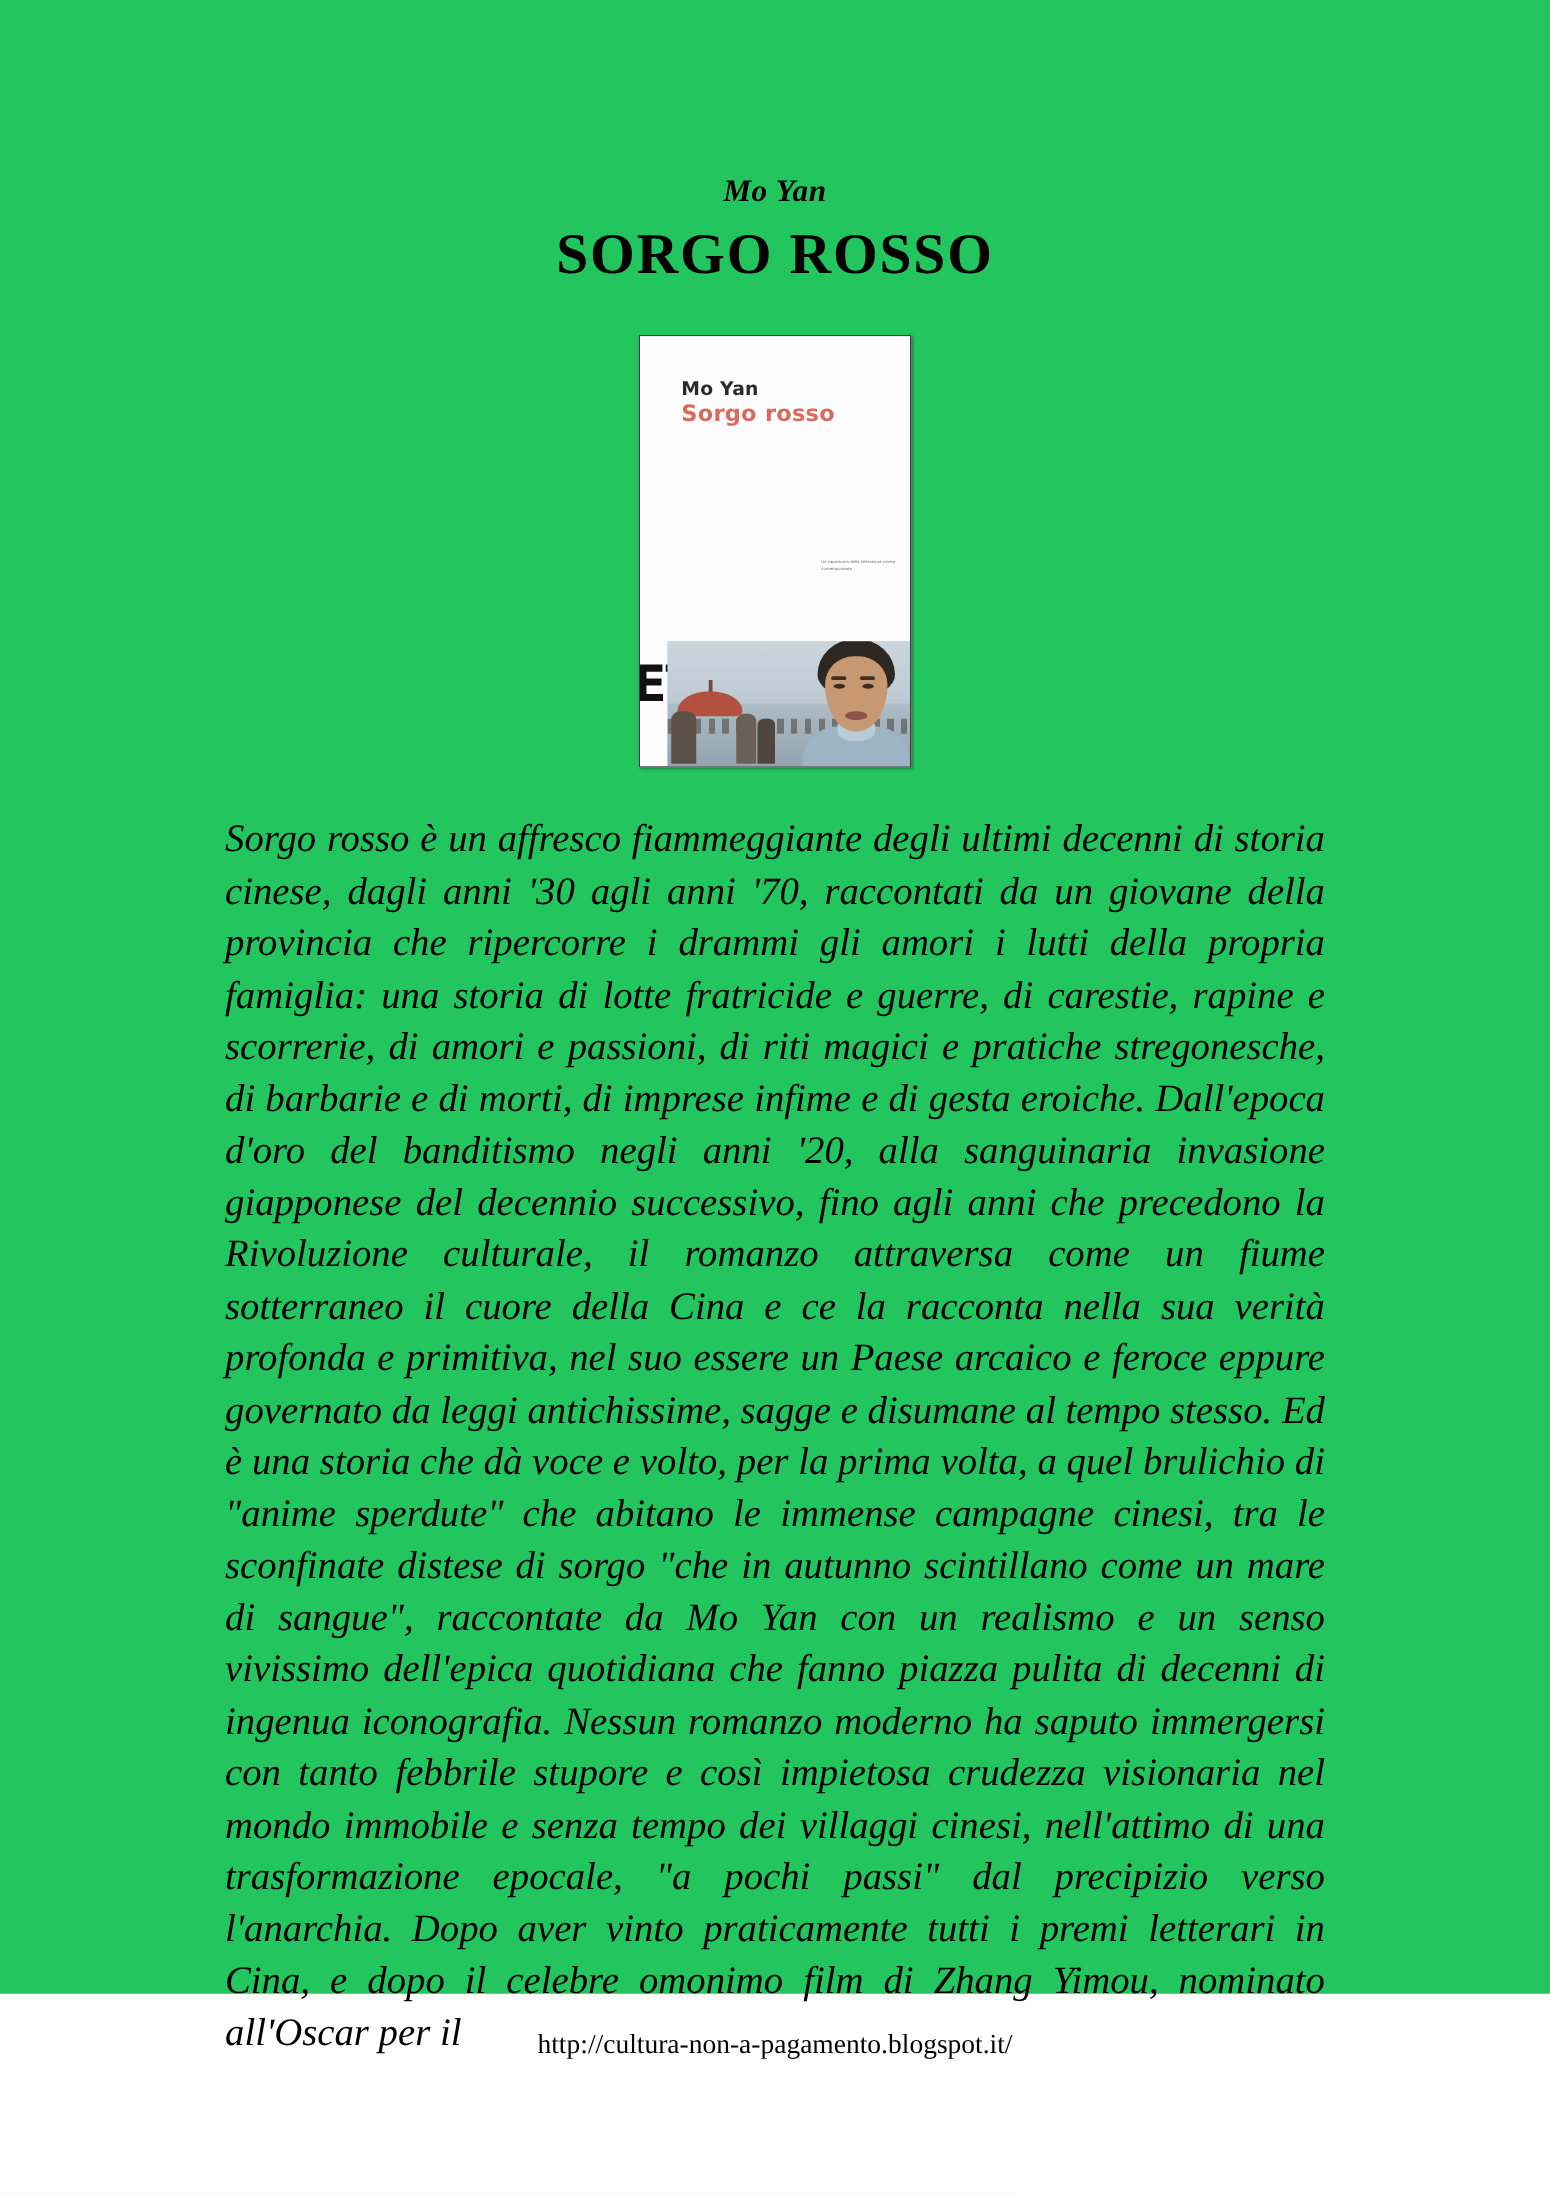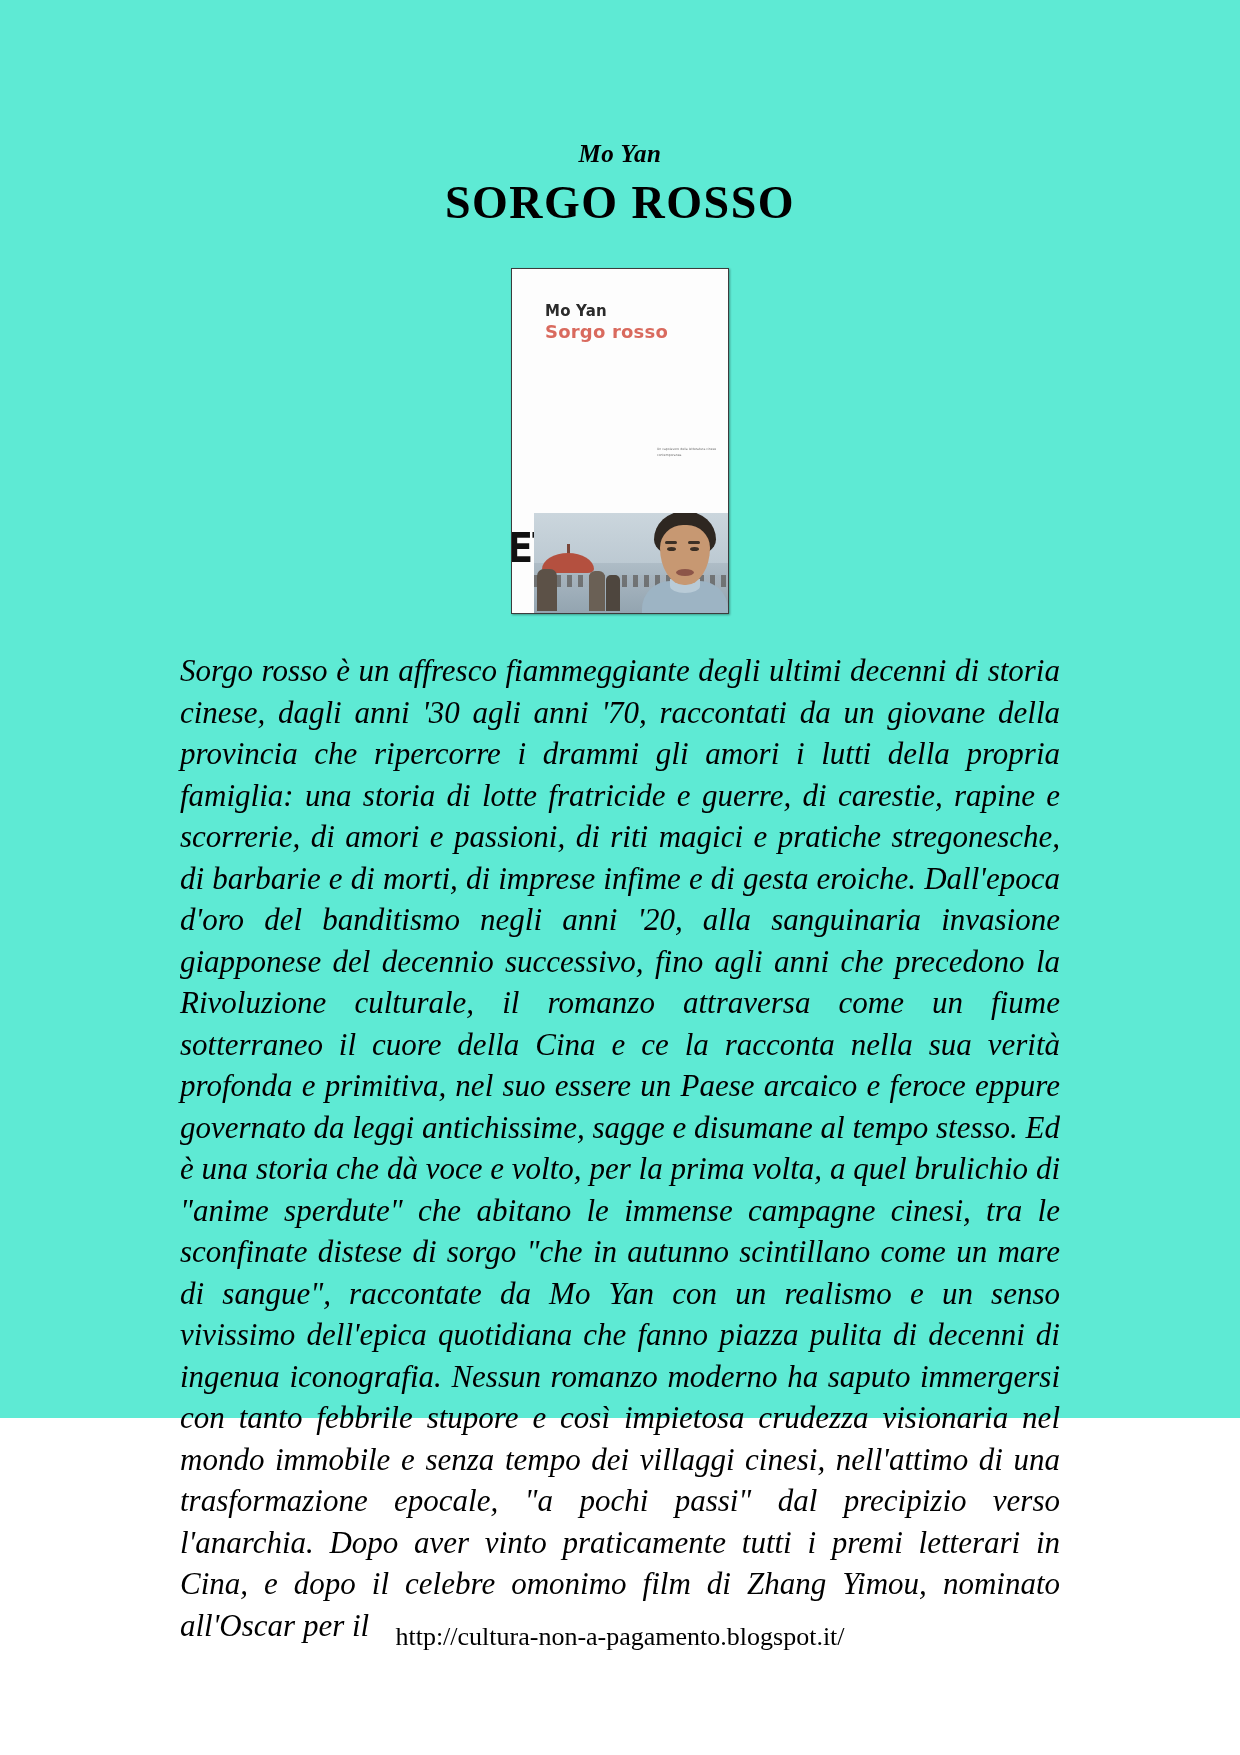--- a/index.html
+++ b/index.html
@@ -11,23 +11,23 @@
     width: 1240px;
     height: 1755px;
     font-family: "Liberation Serif", "DejaVu Serif", serif;
     color: #000000;
     position: relative;
     overflow: hidden;
   }
 
   .page {
     width: 1240px;
-    height: 1418px;
+    height: 1595px;
     position: relative;
-    background: #5eead4;
+    background: #22c55e;
   }
 
   
   .header {
     padding-top: 140px;
     text-align: center;
   }
   .author-line {
     font-style: italic;
     font-weight: bold;
@@ -276,21 +276,21 @@
     color: #000000;
   }
 
   
   .footer {
     position: absolute;
     left: 0;
     right: 0;
     top: 1622px;
     text-align: center;
-    font-size: 26px;
+    font-size: 22px;
     font-style: normal;
     color: #000000;
   }
 </style>
 </head>
 <body>
 
 <div class="page">
 
   <div class="header">

